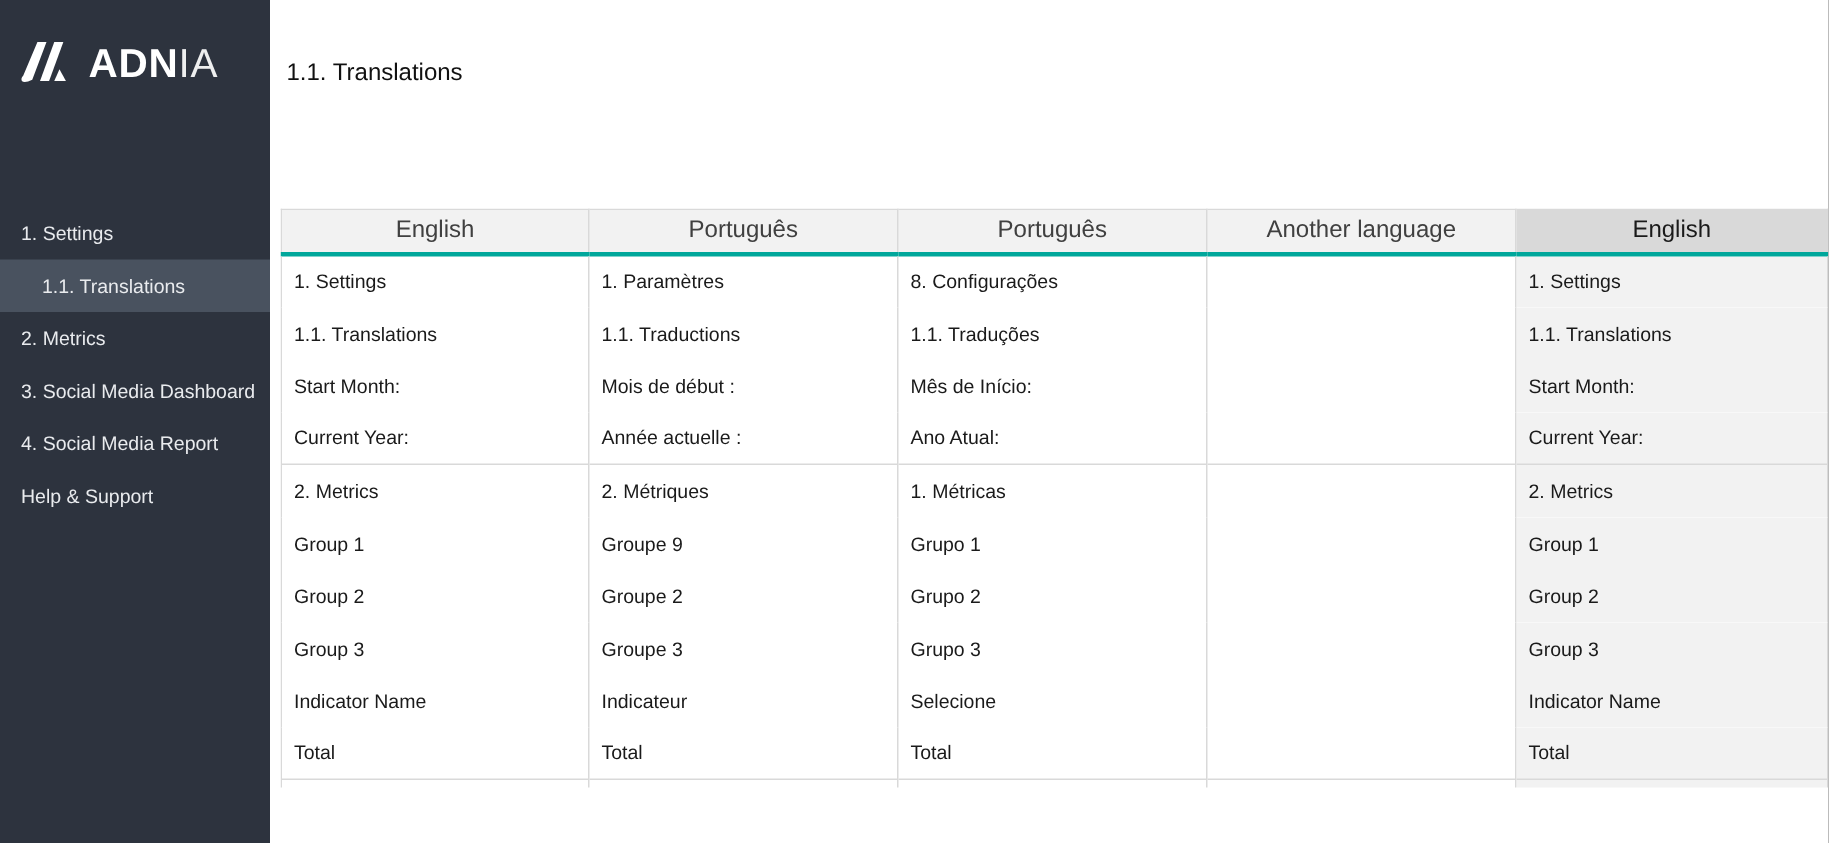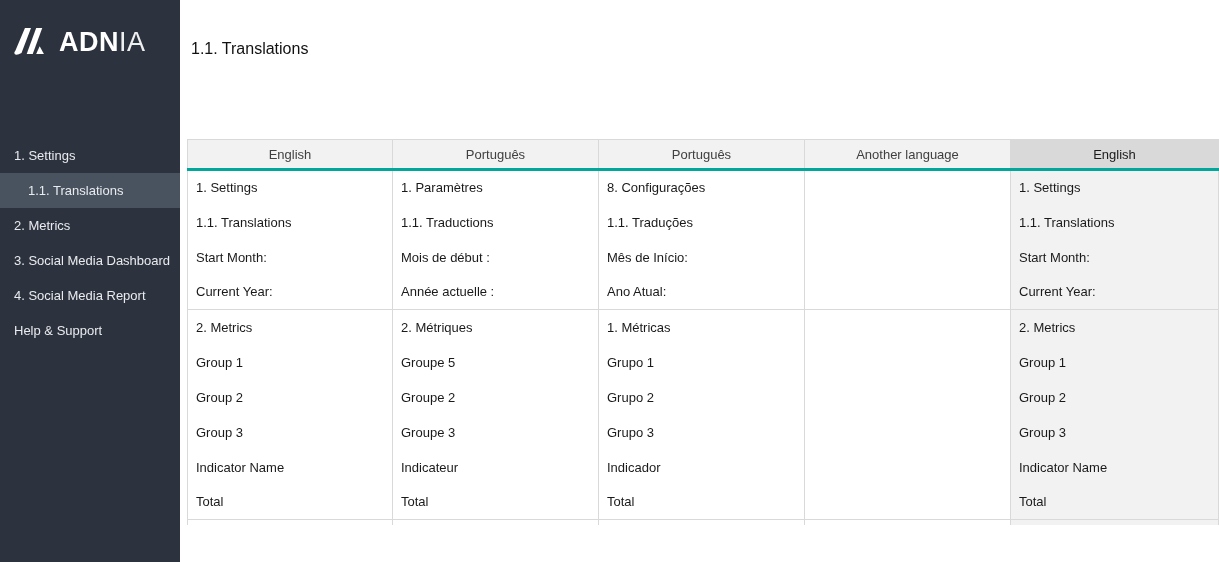--- a/index.html
+++ b/index.html
@@ -43,21 +43,21 @@
   
   .page-title{
     position:absolute;left:191px;top:40px;
     font-size:16px;color:#111111;
   }
   .table-wrap{
     position:absolute;left:187px;top:139px;width:1032px;bottom:0;overflow:hidden;
   }
   table{border-collapse:collapse;table-layout:fixed;width:1032px;}
   th{
-    height:30px;font-weight:400;font-size:13px;color:#404040;
+    height:30px;font-weight:400;font-size:16px;color:#404040;
     background:var(--header-bg);text-align:center;
     border:1px solid var(--border);
     border-bottom:3px solid var(--accent-teal);
   }
   th.dark{background:var(--header-selected-bg);color:#1a1a1a;}
   td{
     height:35px;font-size:13px;color:#1a1a1a;
     padding-left:8px;vertical-align:middle;white-space:nowrap;overflow:hidden;
     border-left:1px solid var(--border);border-right:1px solid var(--border);
     background:#ffffff;
@@ -146,21 +146,21 @@
           </tr>
           <tr class="group-start">
             <td>2. Metrics</td>
             <td>2. Métriques</td>
             <td>1. Métricas</td>
             <td></td>
             <td class="shaded">2. Metrics</td>
           </tr>
           <tr>
             <td>Group 1</td>
-            <td>Groupe 5</td>
+            <td>Groupe 9</td>
             <td>Grupo 1</td>
             <td></td>
             <td class="shaded">Group 1</td>
           </tr>
           <tr>
             <td>Group 2</td>
             <td>Groupe 2</td>
             <td>Grupo 2</td>
             <td></td>
             <td class="shaded">Group 2</td>
@@ -168,21 +168,21 @@
           <tr>
             <td>Group 3</td>
             <td>Groupe 3</td>
             <td>Grupo 3</td>
             <td></td>
             <td class="shaded">Group 3</td>
           </tr>
           <tr>
             <td>Indicator Name</td>
             <td>Indicateur</td>
-            <td>Indicador</td>
+            <td>Selecione</td>
             <td></td>
             <td class="shaded">Indicator Name</td>
           </tr>
           <tr>
             <td>Total</td>
             <td>Total</td>
             <td>Total</td>
             <td></td>
             <td class="shaded">Total</td>
           </tr>

